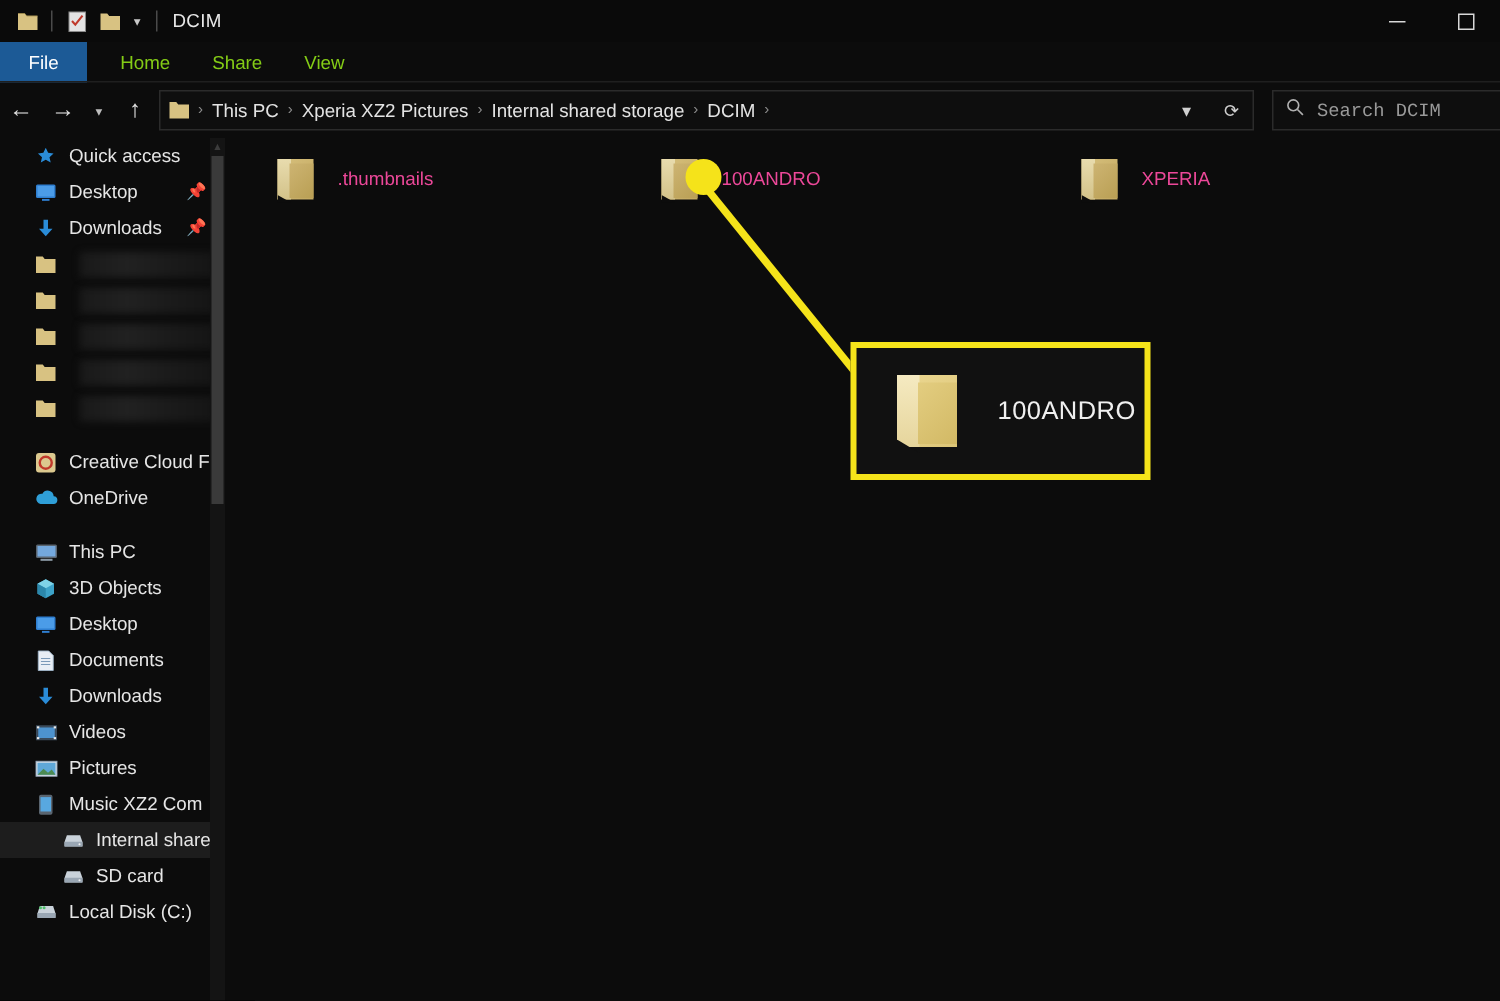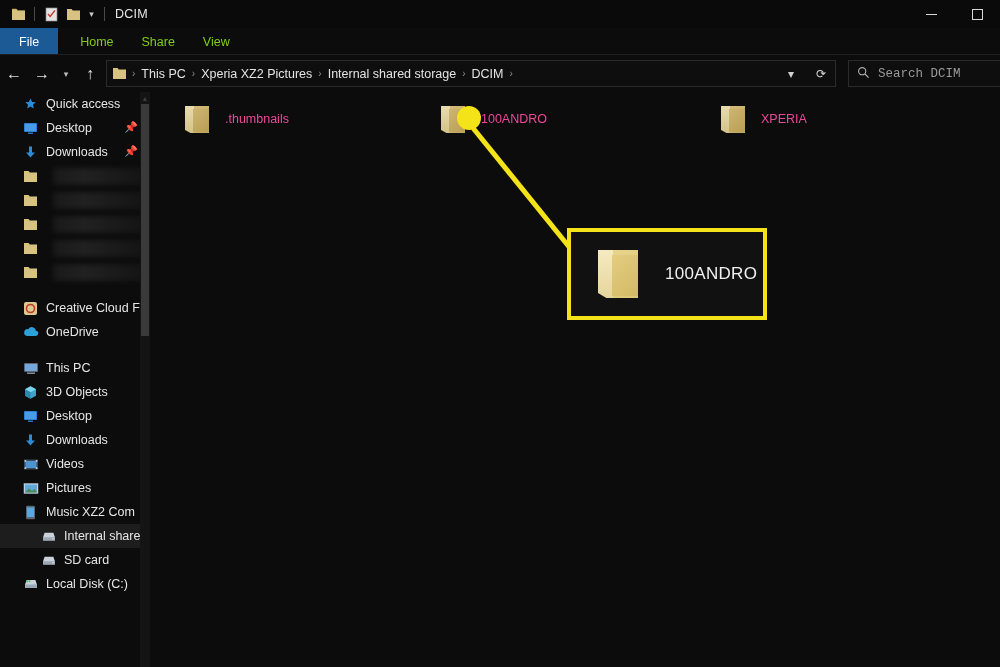--- a/index.html
+++ b/index.html
@@ -487,20 +487,33 @@
       <span class="nav-ico">
         <svg width="15" height="14" viewBox="0 0 15 14">
           <rect x="1" y="2" width="13" height="9" rx="1" fill="#2f7fd1"></rect>
           <rect x="2" y="3" width="11" height="7" fill="#4b9ce8"></rect>
           <rect x="5" y="11.6" width="5" height="1.3" fill="#2f7fd1"></rect>
         </svg>
       </span>
       <span class="nav-label">Desktop</span>
     </div>
 
+    <div class="nav-row indent1">
+      <span class="nav-ico">
+        <svg width="13" height="15" viewBox="0 0 13 15">
+          <path d="M1.5 1h7l3 3v10h-10z" fill="#e8eef5" stroke="#9fb4c8" stroke-width=".6"></path>
+          <g stroke="#7a99b8" stroke-width=".8">
+            <line x1="3.3" y1="6" x2="9.5" y2="6"></line>
+            <line x1="3.3" y1="8" x2="9.5" y2="8"></line>
+            <line x1="3.3" y1="10" x2="9.5" y2="10"></line>
+          </g>
+        </svg>
+      </span>
+      <span class="nav-label">Documents</span>
+    </div>
 
     <div class="nav-row indent1">
       <span class="nav-ico">
         <svg width="15" height="15" viewBox="0 0 15 15">
           <path d="M6 1.5h3v6h3l-4.5 5L3 7.5h3z" fill="#2a8cd8"></path>
         </svg>
       </span>
       <span class="nav-label">Downloads</span>
     </div>
 

